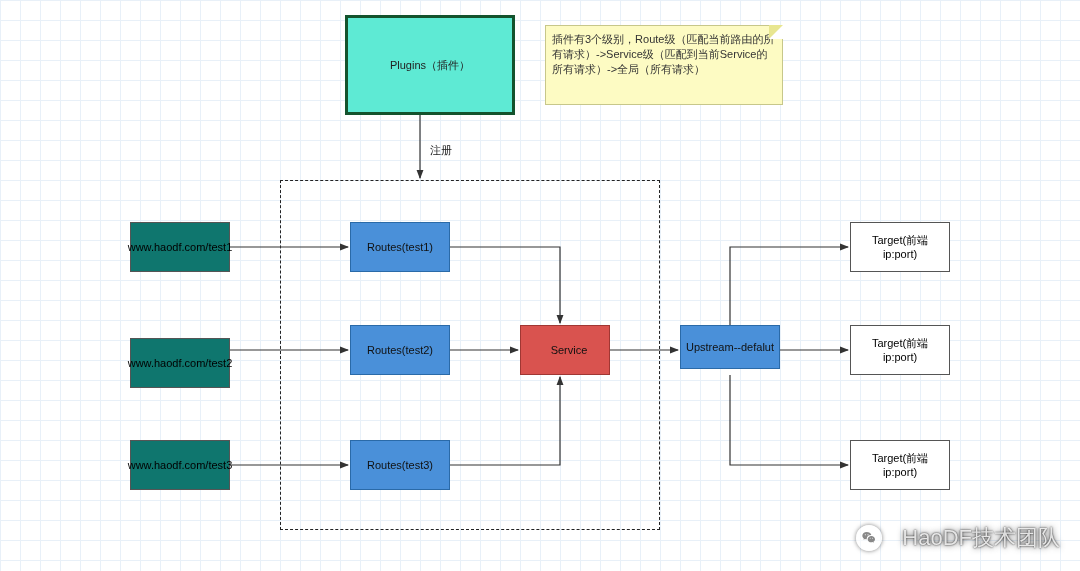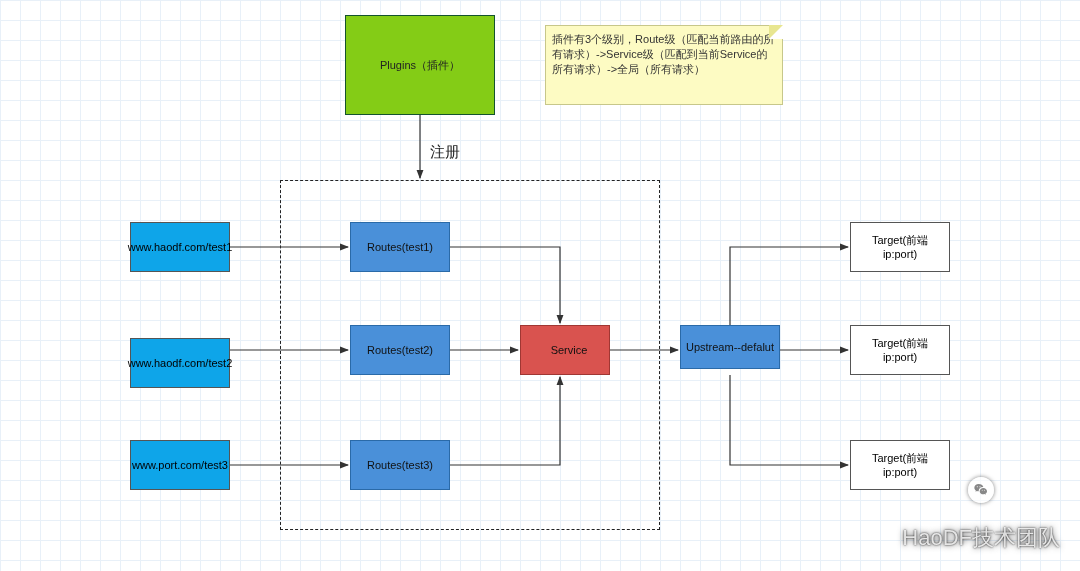--- a/index.html
+++ b/index.html
@@ -25,24 +25,24 @@
       position: absolute;
       display: flex;
       align-items: center;
       justify-content: center;
       text-align: center;
       padding: 4px;
       line-height: 1.3;
       font-size: 11px;
     }
     .plugins-box {
-      background: #84cc16;
-      border: 1px solid #14532d;
+      background: #5eead4;
+      border: 3px solid #14532d;
       color: #222;
-      width: 150px;
+      width: 170px;
       height: 100px;
     }
     .note-box {
       background: #fdfbc3;
       border: 1px solid #c7c78a;
       color: #333;
       width: 238px;
       height: 80px;
       font-size: 11px;
       padding: 6px;
@@ -50,21 +50,21 @@
     }
     .note-fold {
       position: absolute;
       top: -1px;
       right: -1px;
       width: 0; height: 0;
       border-top: 14px solid #e8e690;
       border-right: 14px solid #fff;
     }
     .url-box {
-      background: #0ea5e9;
+      background: #0f766e;
       border: 1px solid #555;
       width: 100px;
       height: 50px;
     }
     .route-box {
       background: #4a90d9;
       border: 1px solid #2a6aa8;
       color: #111;
       width: 100px;
       height: 50px;
@@ -89,21 +89,21 @@
       width: 100px;
       height: 50px;
     }
     .dashed-container {
       position: absolute;
       border: 1.5px dashed #222;
       background: transparent;
     }
     .edge-label {
       position: absolute;
-      font-size: 15px;
+      font-size: 11px;
       color: #222;
       background: transparent;
     }
     svg.arrows {
       position: absolute;
       inset: 0;
       width: 1080px;
       height: 571px;
       pointer-events: none;
     }
@@ -111,21 +111,20 @@
       position: absolute;
       right: 20px;
       bottom: 18px;
       color: rgba(255,255,255,0.85);
       text-shadow: 0 0 6px rgba(0,0,0,0.7), 0 0 2px rgba(0,0,0,0.9);
       font-size: 22px;
       font-weight: 500;
       display: flex;
       align-items: center;
       gap: 20px;
-      flex-direction: column;
     }
     .wm-icon {
       width: 26px; height: 26px;
       border-radius: 50%;
       background: rgba(255,255,255,0.6);
       display: flex; align-items: center; justify-content: center;
       font-size: 14px;
       color: #555;
       box-shadow: 0 0 4px rgba(0,0,0,0.5);
     }
@@ -150,21 +149,21 @@
   <span>注册</span>
 </div>
 
 <div class="node url-box" style="left:130px; top:222px;">
   <span>www.haodf.com/test1</span>
 </div>
 <div class="node url-box" style="left:130px; top:338px;">
   <span>www.haodf.com/test2</span>
 </div>
 <div class="node url-box" style="left:130px; top:440px;">
-  <span>www.port.com/test3</span>
+  <span>www.haodf.com/test3</span>
 </div>
 
 <div class="node route-box" style="left:350px; top:222px;">
   <span>Routes(test1)</span>
 </div>
 <div class="node route-box" style="left:350px; top:325px;">
   <span>Routes(test2)</span>
 </div>
 <div class="node route-box" style="left:350px; top:440px;">
   <span>Routes(test3)</span>

